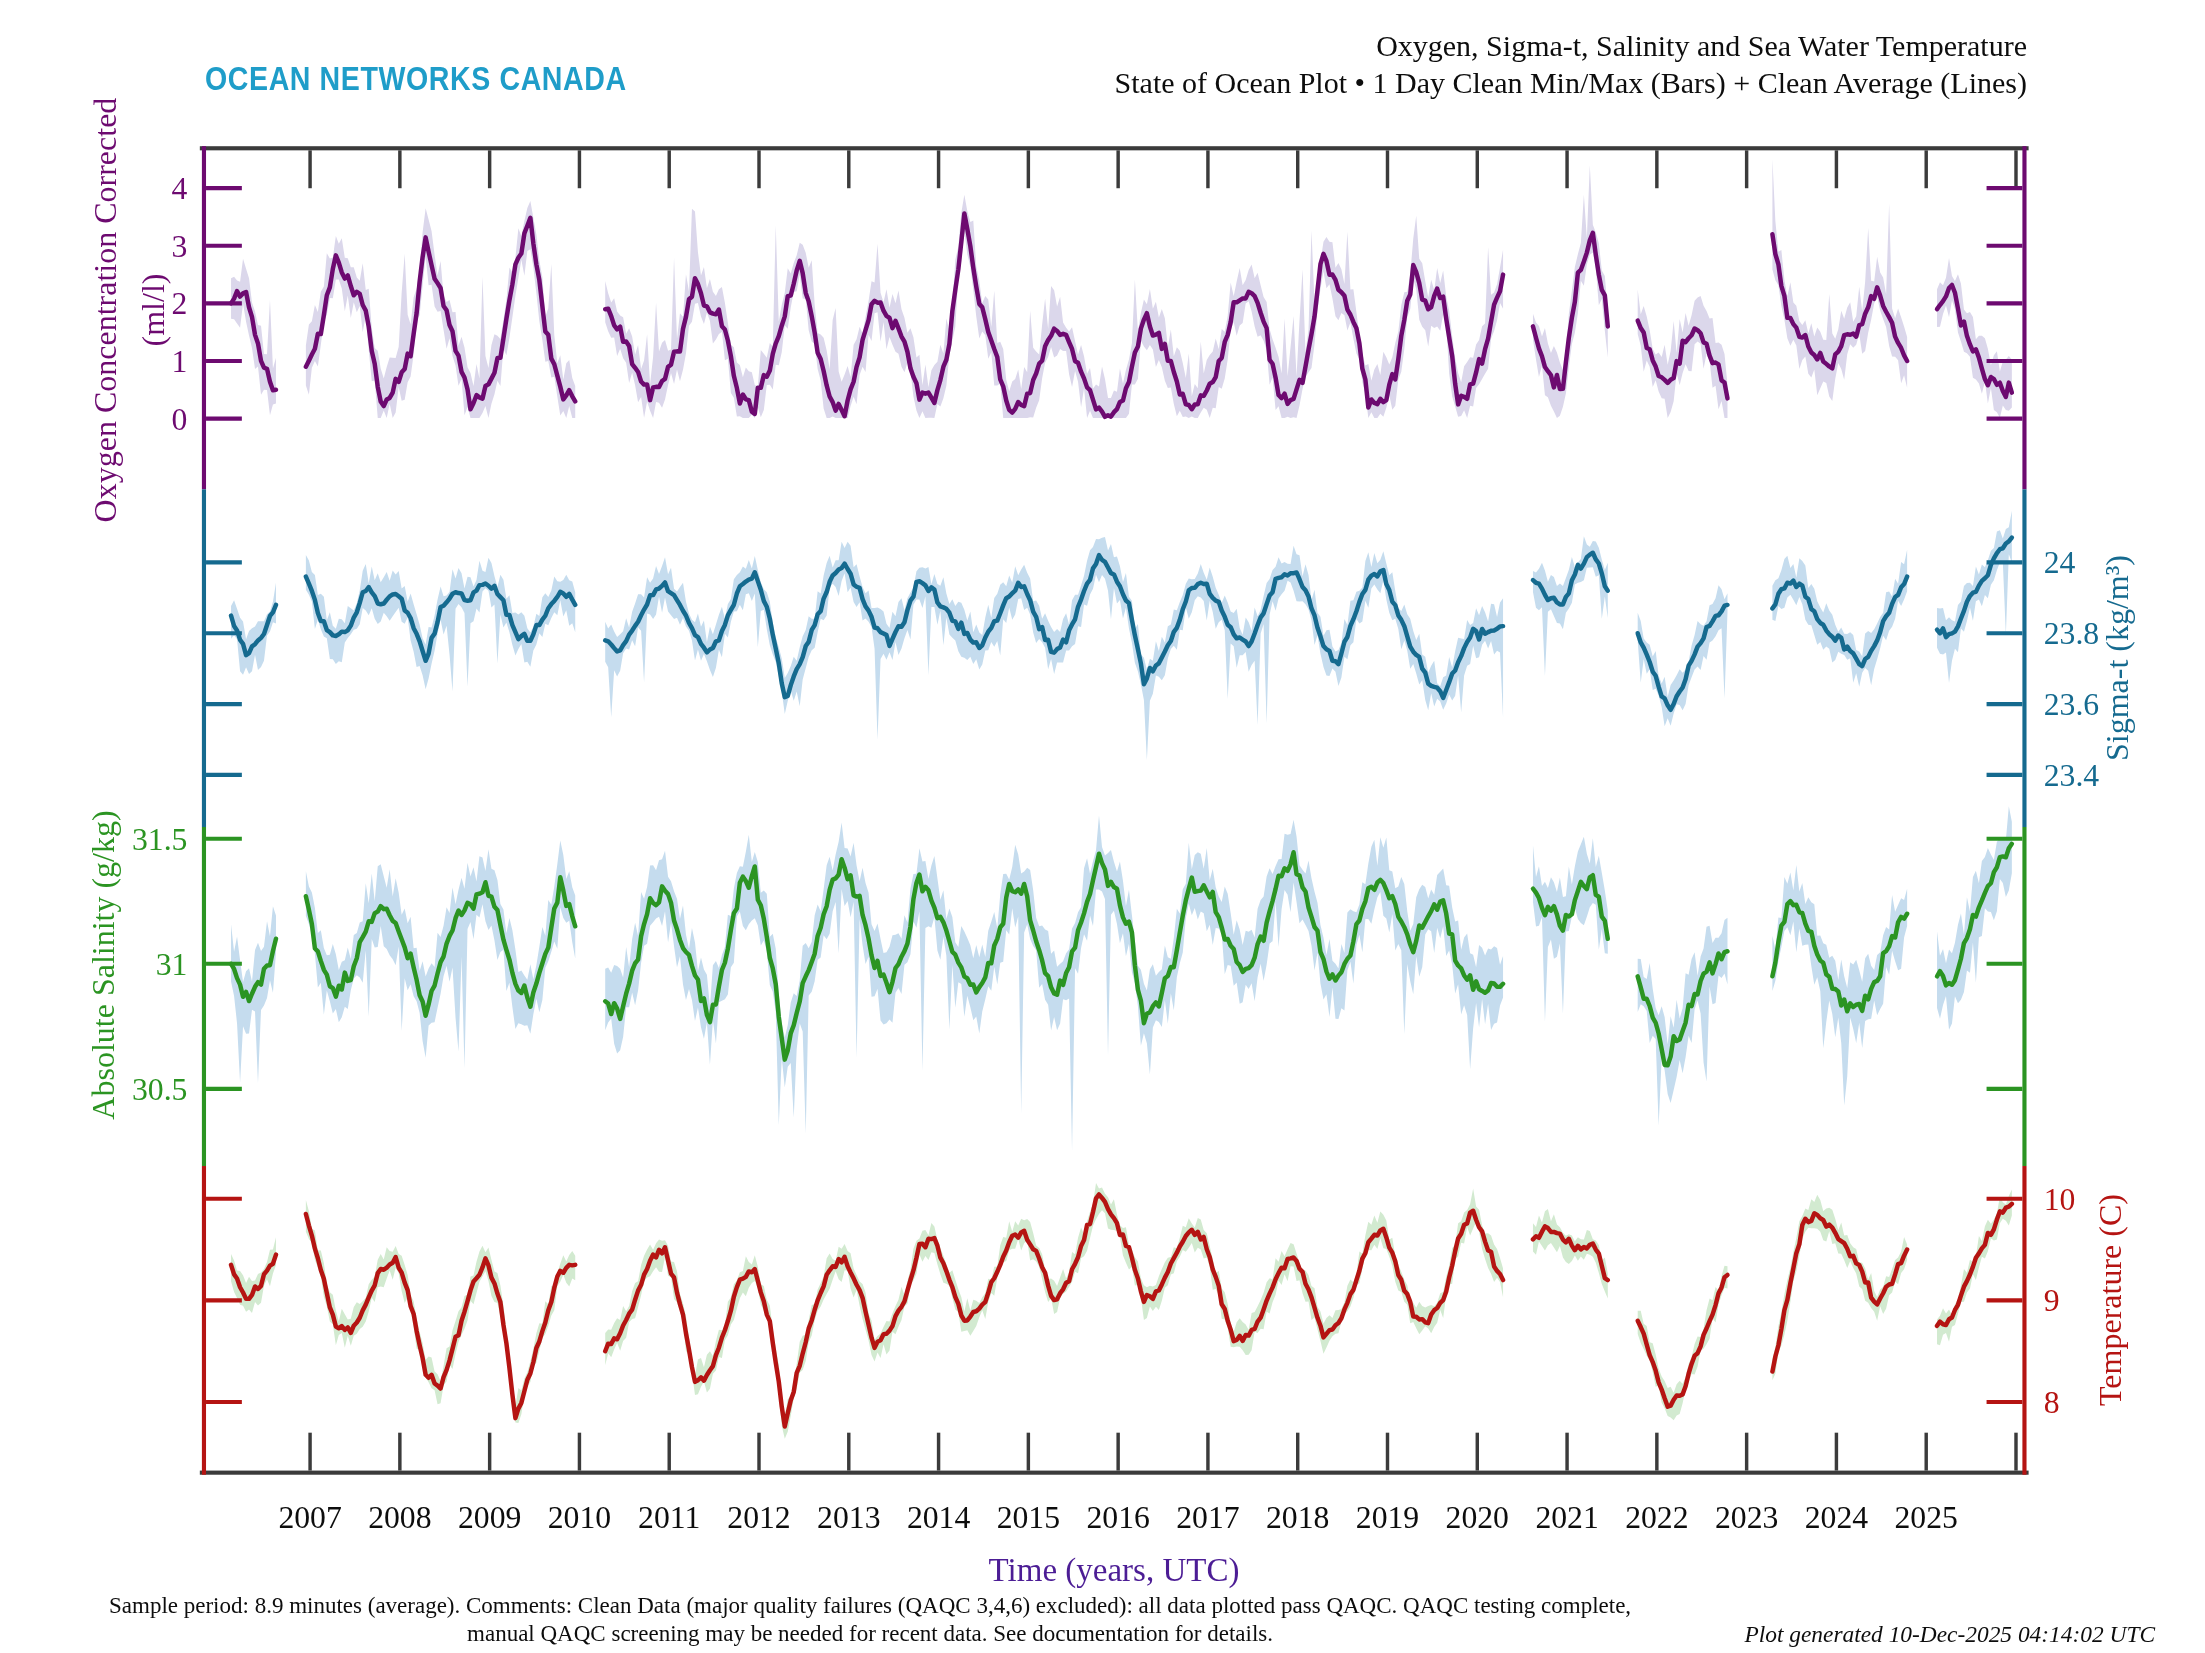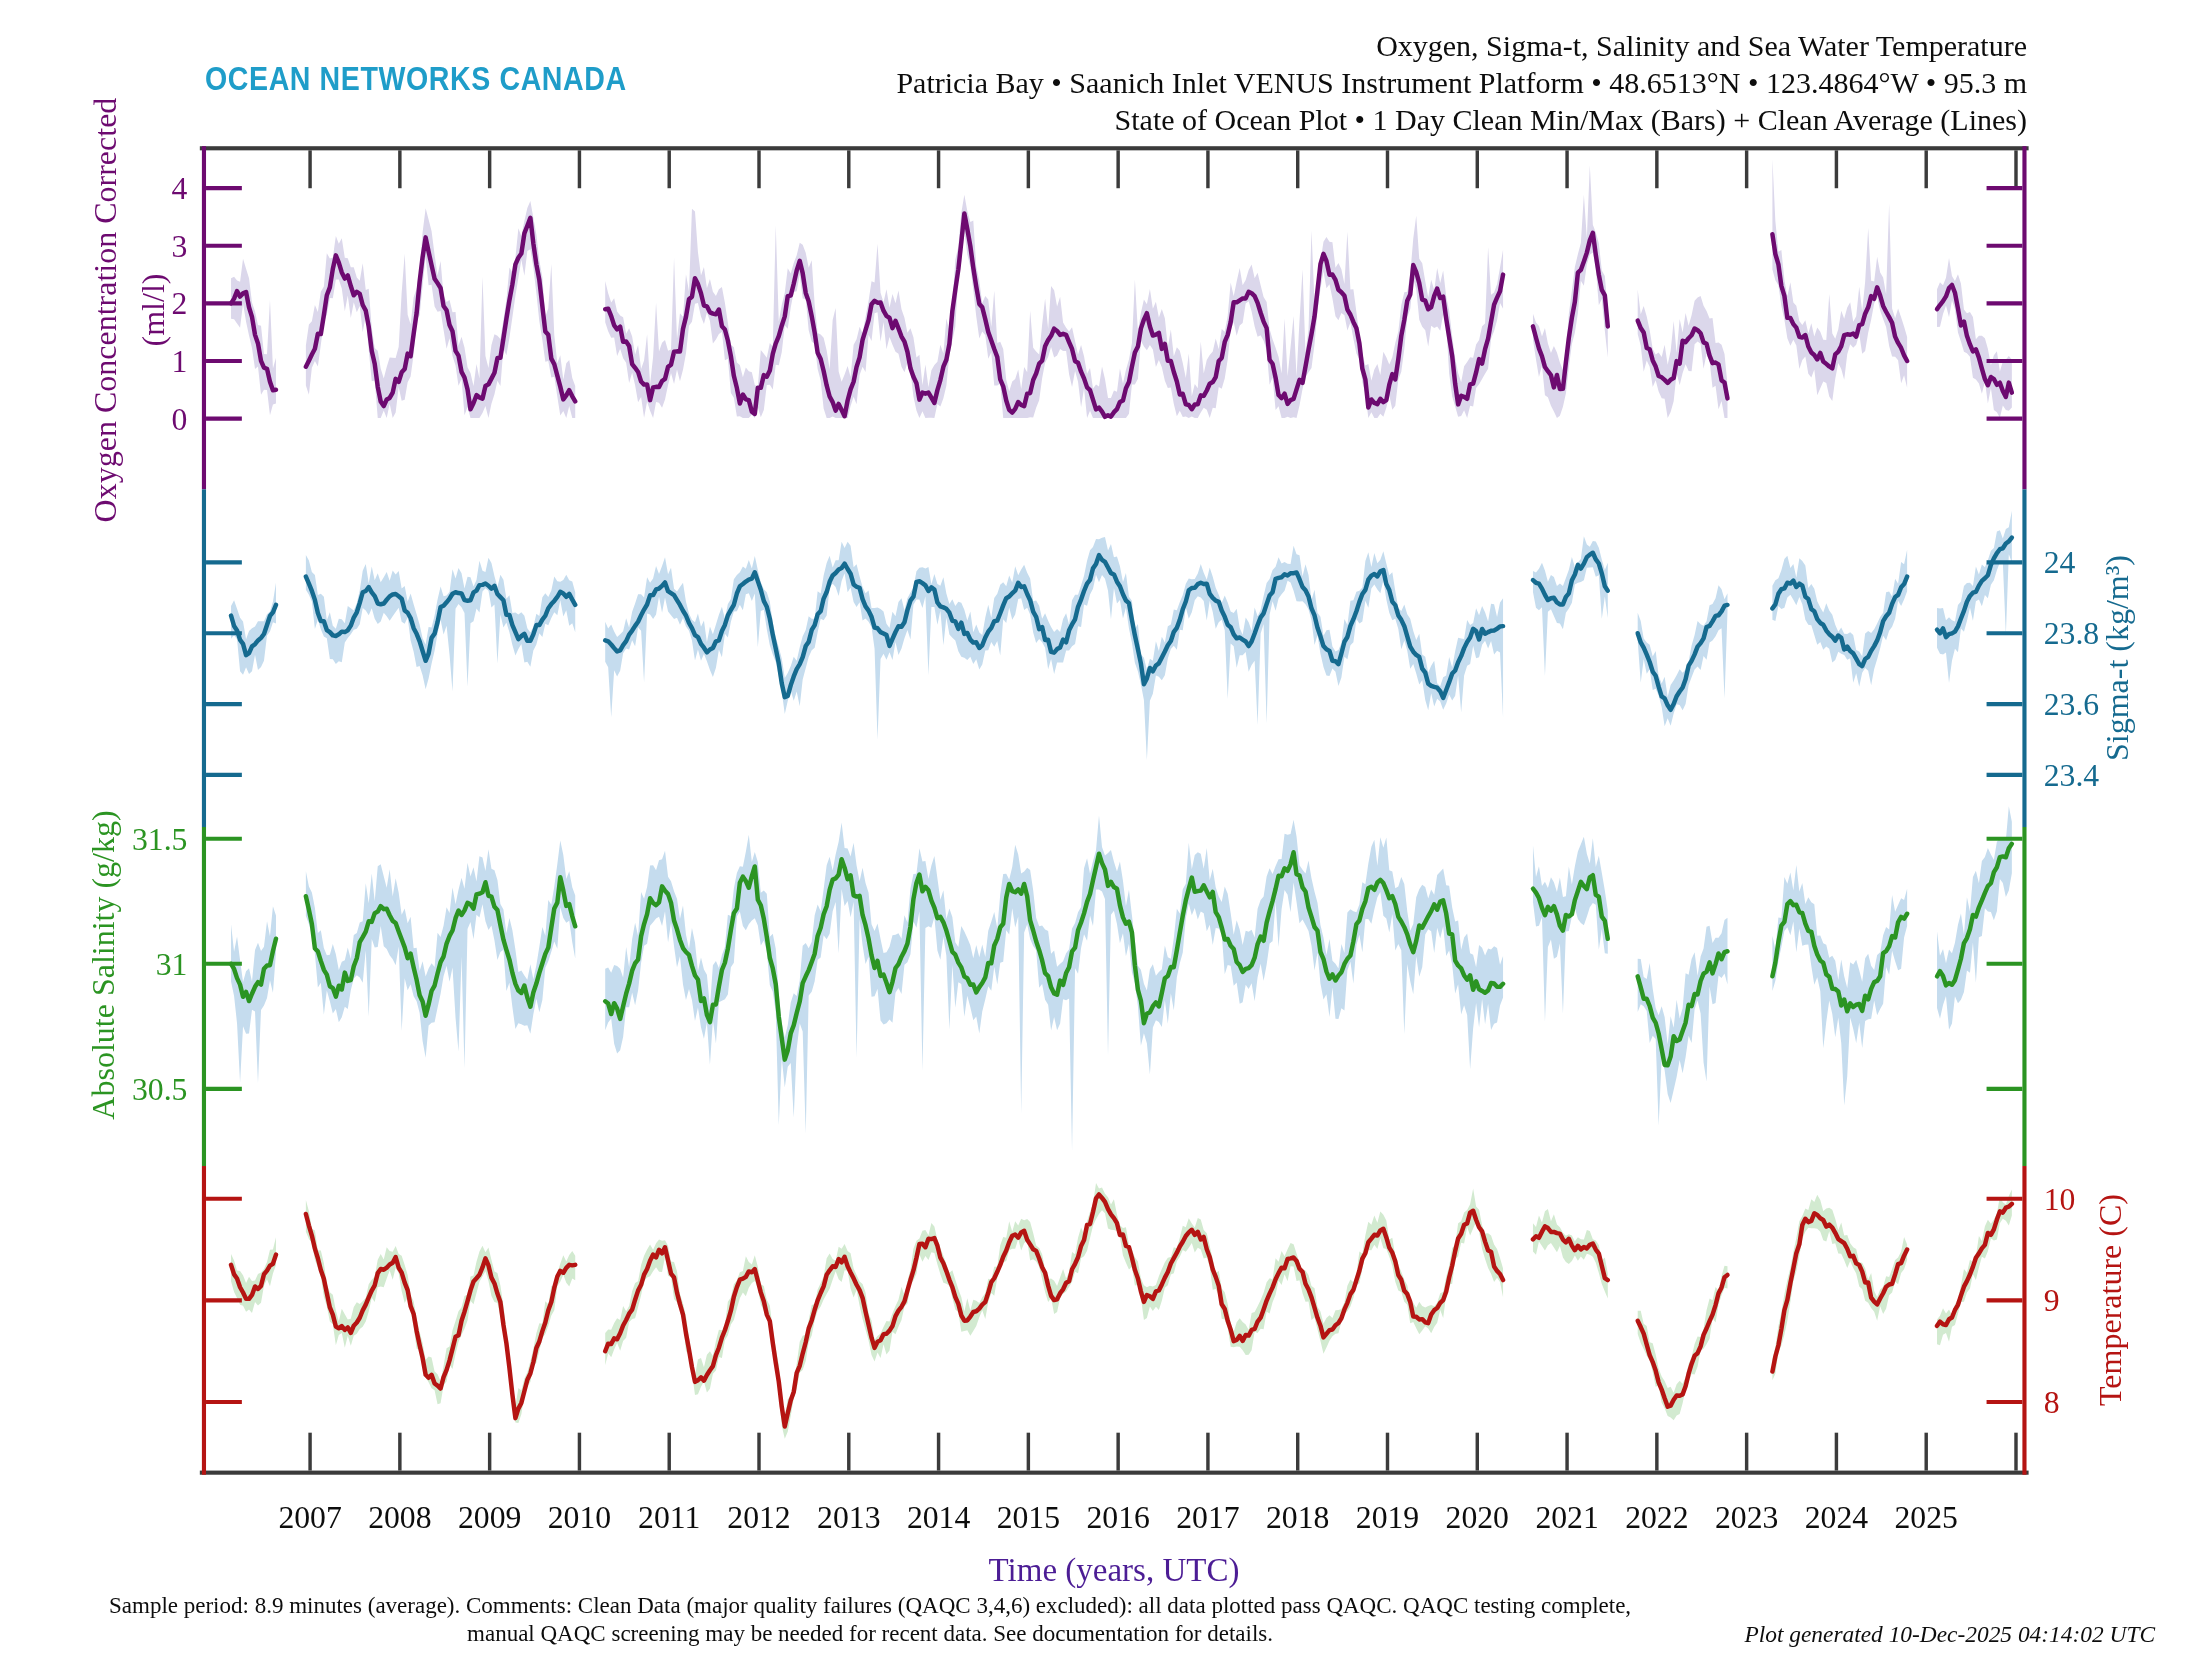--- a/index.html
+++ b/index.html
@@ -205,21 +205,20 @@
       <text x="2966" y="1903" text-anchor="start" font-size="46" font-family="Liberation Serif, serif" fill="#b51412">9</text>
       <line x1="299" y1="2034.5" x2="351" y2="2034.5" stroke="#b51412" stroke-width="6"></line>
       <line x1="2883" y1="2034.5" x2="2935" y2="2034.5" stroke="#b51412" stroke-width="6"></line>
       <text x="2966" y="2050.5" text-anchor="start" font-size="46" font-family="Liberation Serif, serif" fill="#b51412">8</text>
     </svg>
 
   <div class="logo">OCEAN NETWORKS CANADA</div>
 
   <div class="titleblock">
     <div>Oxygen, Sigma-t, Salinity and Sea Water Temperature</div>
-    <div>Patricia Bay • Saanich Inlet VENUS Instrument Platform • 48.6513°N • 123.4864°W • 95.3 m</div>
     <div>State of Ocean Plot • 1 Day Clean Min/Max (Bars) + Clean Average (Lines)</div>
   </div>
 
   <div class="axis-title ax-oxy" style="left:129px;top:310px;">
     <span>Oxygen Concentration Corrected</span>
     <span class="l2">(ml/l)</span>
   </div>
   <div class="axis-title ax-sig" style="left:2117px;top:658px;">Sigma-t (kg/m³)</div>
   <div class="axis-title ax-sal" style="left:103px;top:965px;">Absolute Salinity (g/kg)</div>
   <div class="axis-title ax-tmp" style="left:2110px;top:1300px;">Temperature (C)</div>

